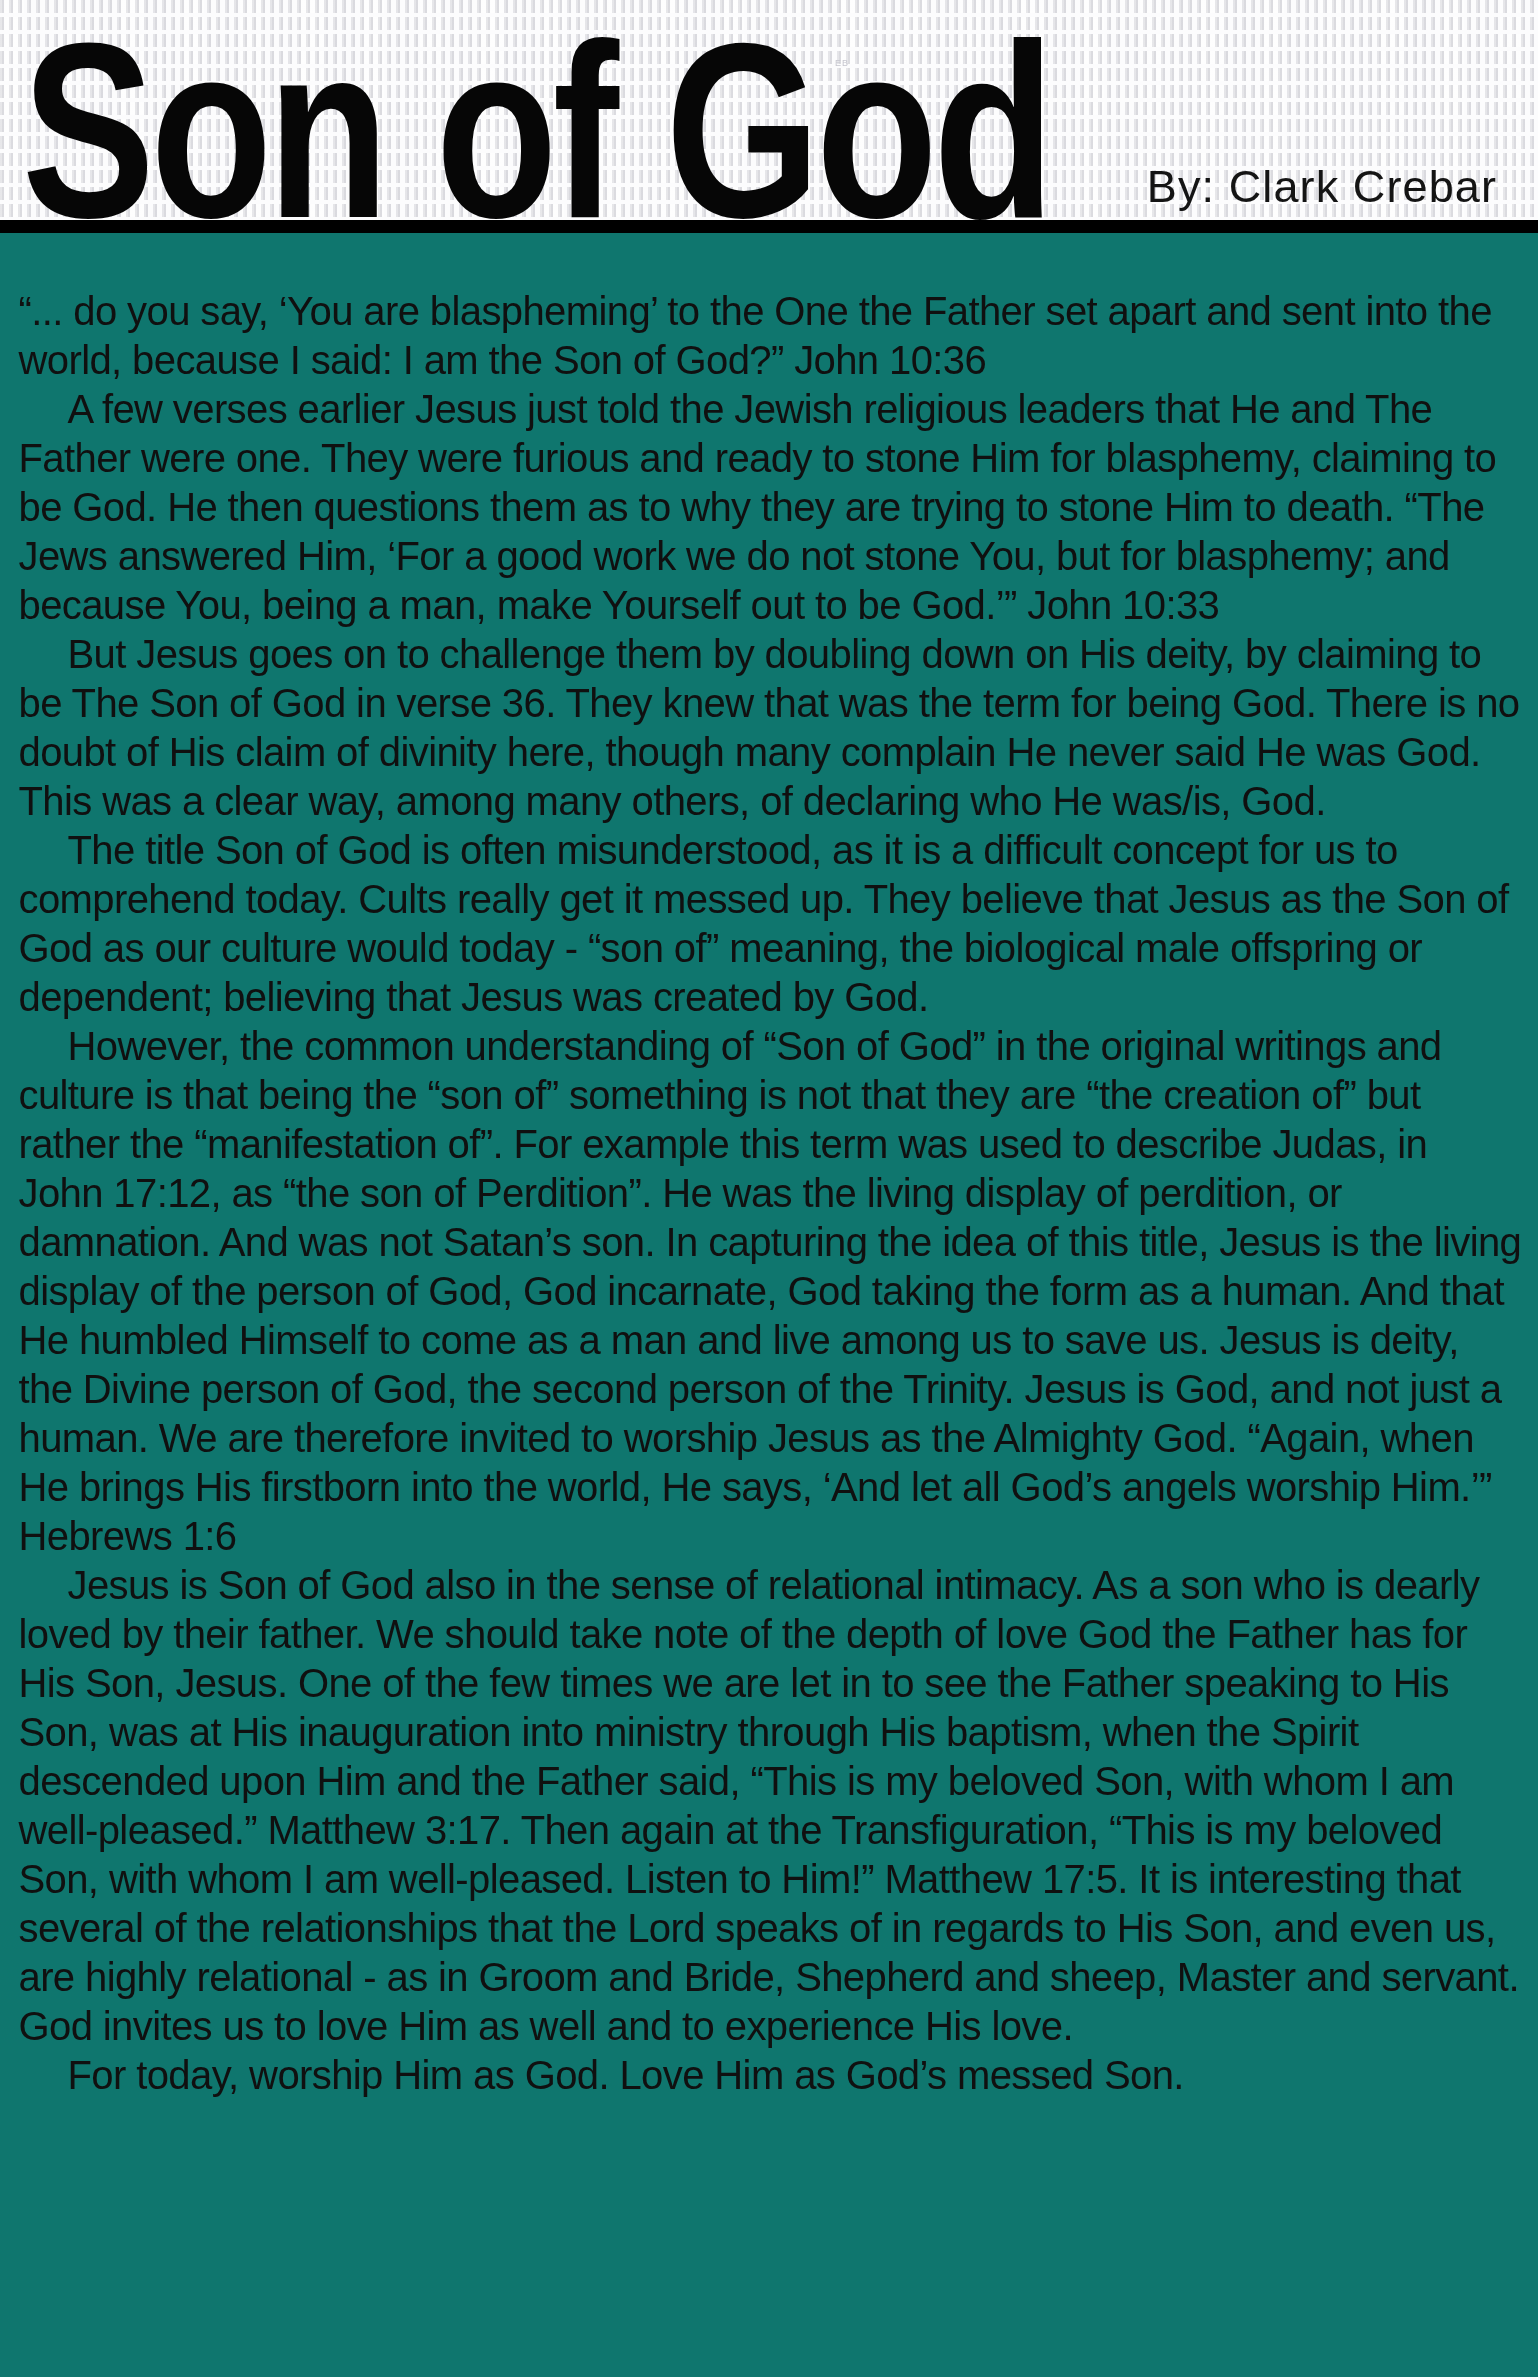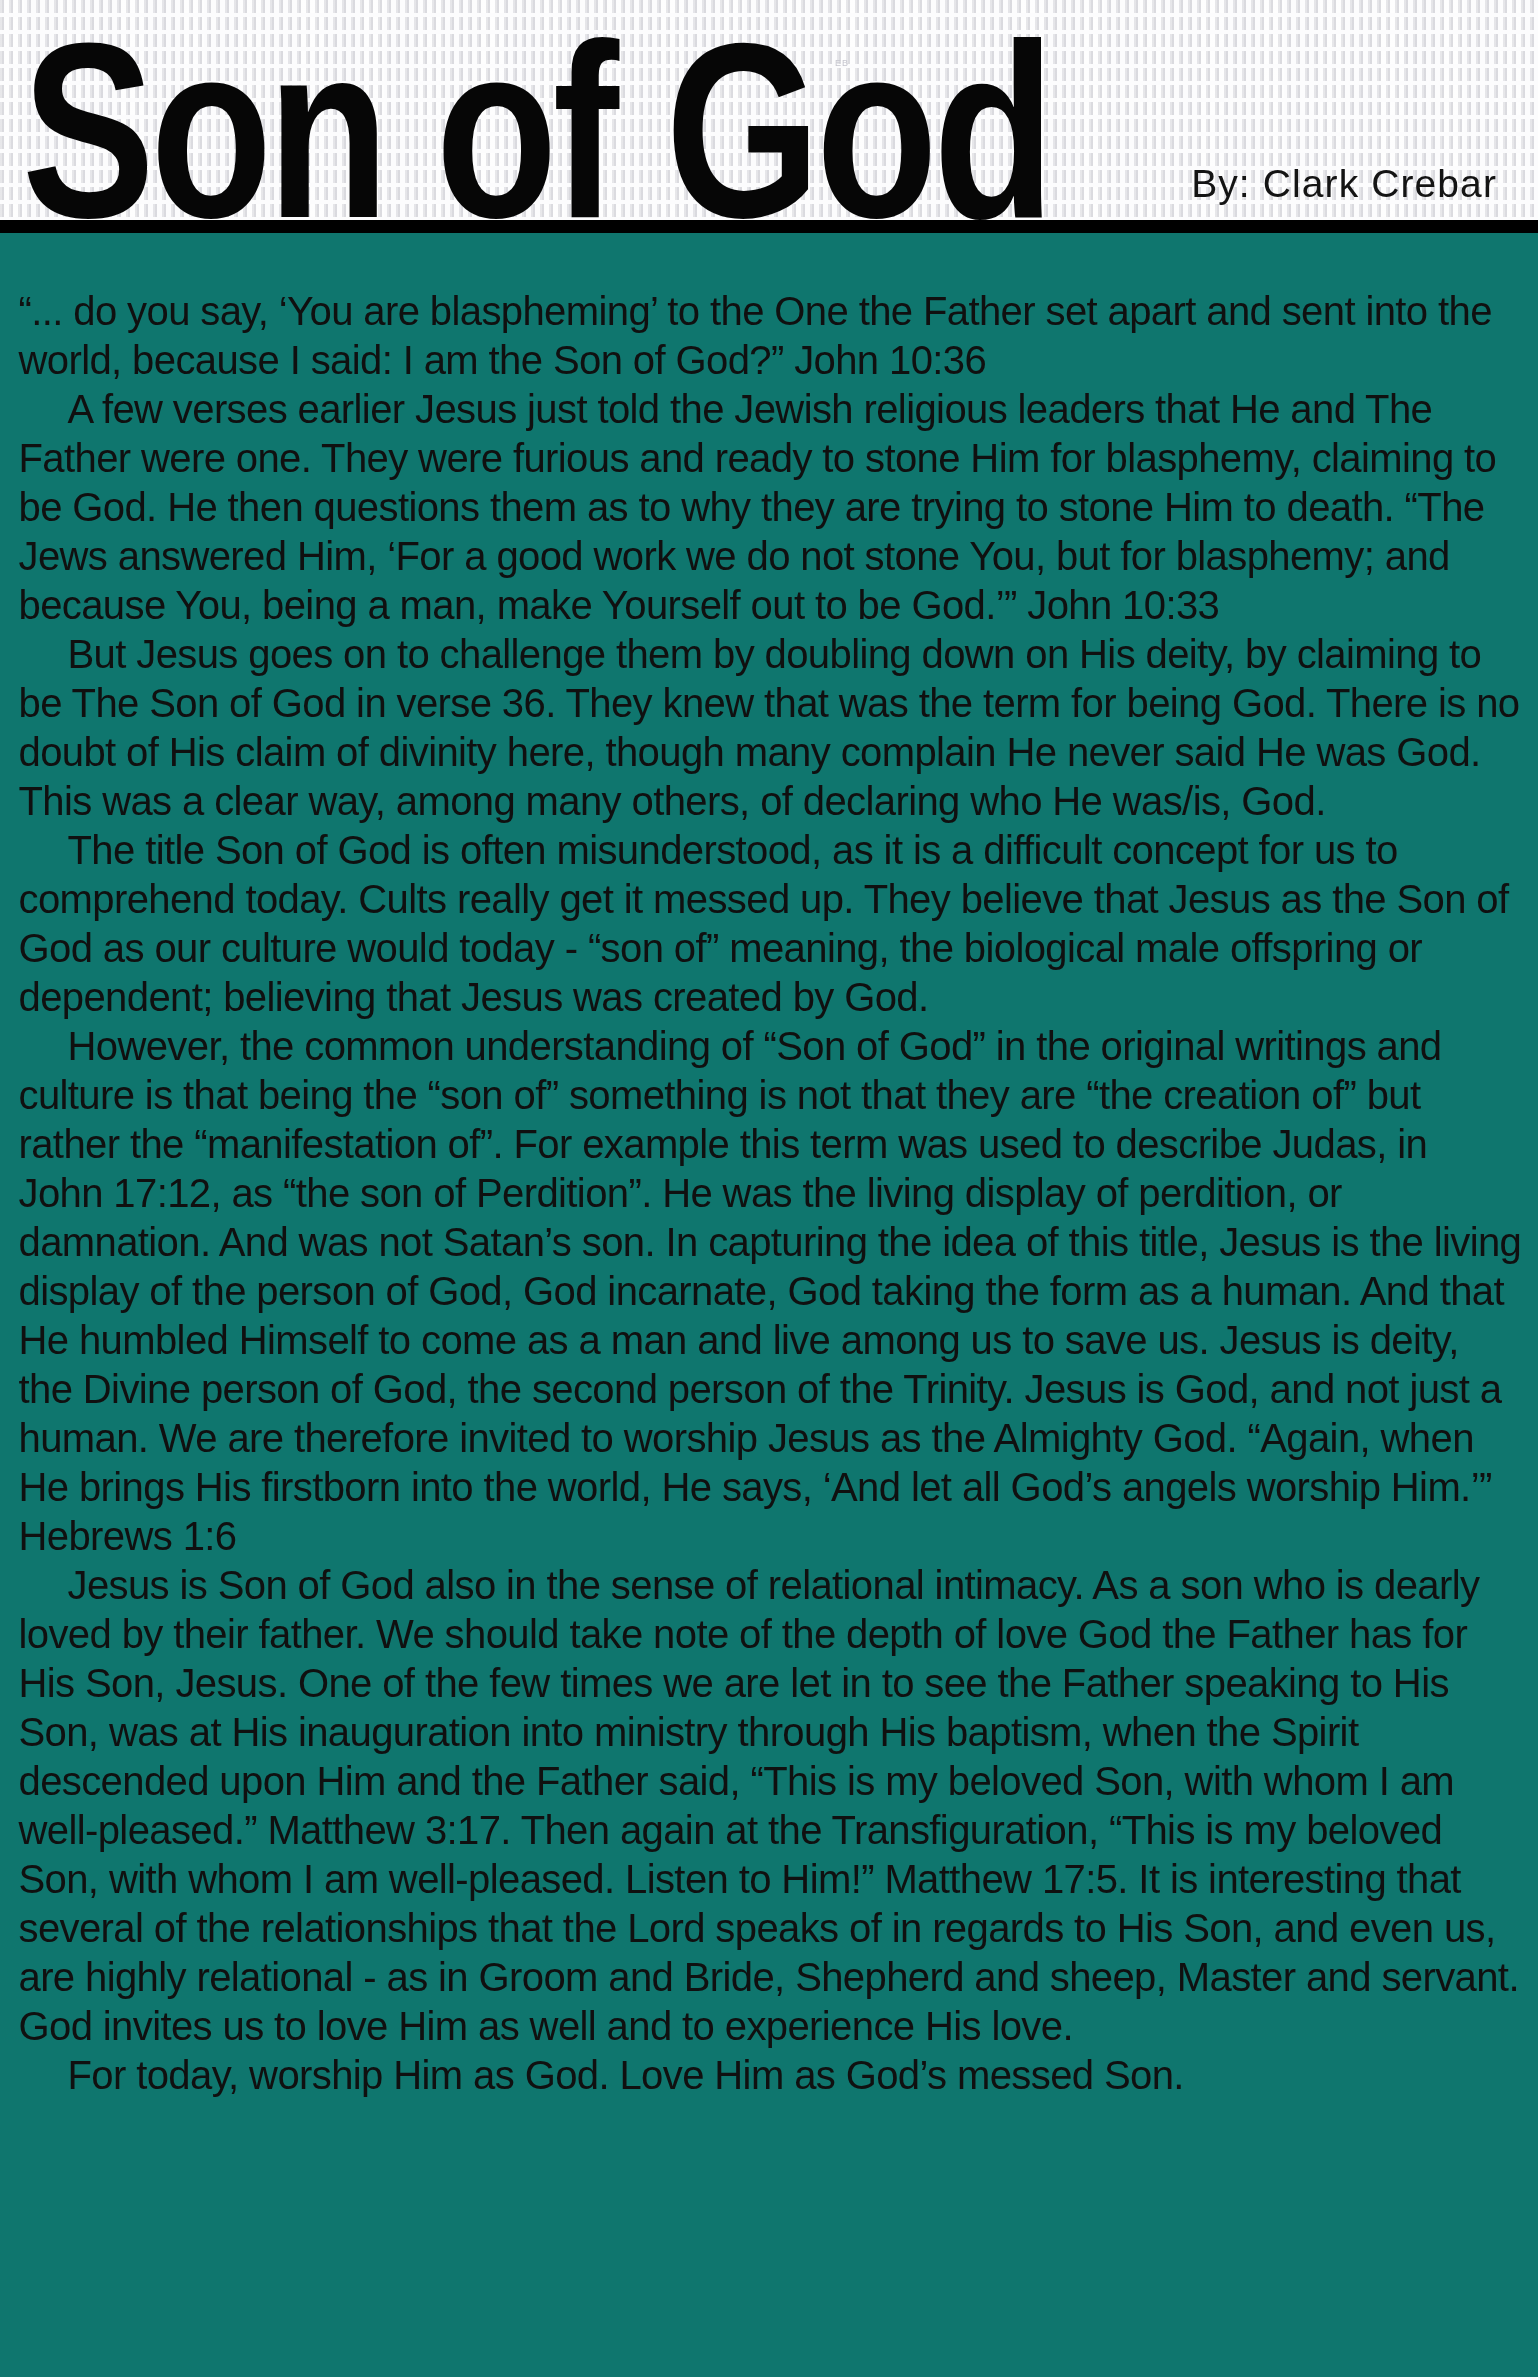--- a/index.html
+++ b/index.html
@@ -45,21 +45,21 @@
     font-size: 9px;
     line-height: 9.5px;
     letter-spacing: 1.1px;
     color: #c6c6cf;
     text-align: center;
     white-space: pre-line;
   }
   .byline {
     position: absolute;
     right: 41px; top: 164px;
-    font-size: 39px;
+    font-size: 45px;
     line-height: 1;
     letter-spacing: 1.1px;
     color: #141414;
     white-space: nowrap;
   }
   .divider-bar {
     position: absolute;
     left: 0; top: 220px;
     width: 1538px; height: 13.4px;
     background: #000000;

